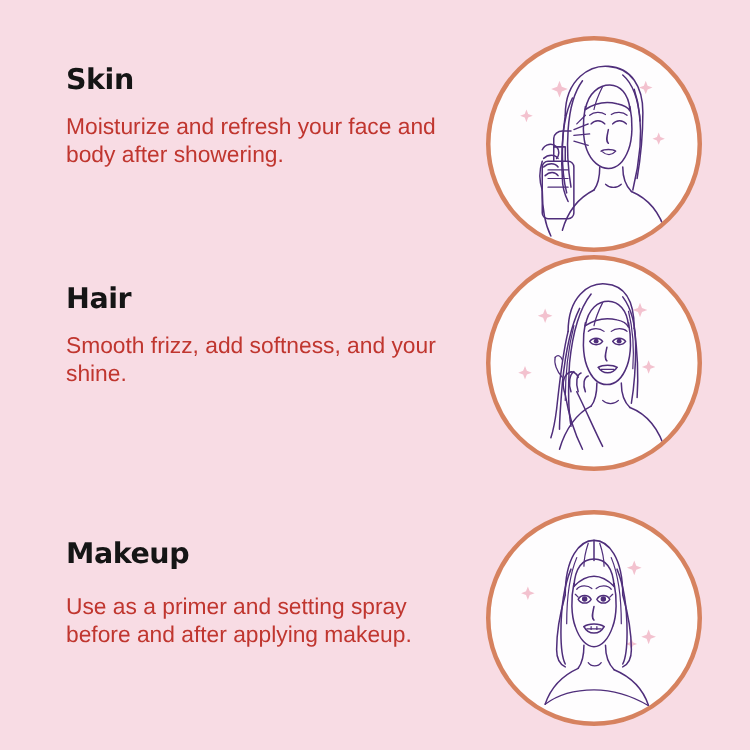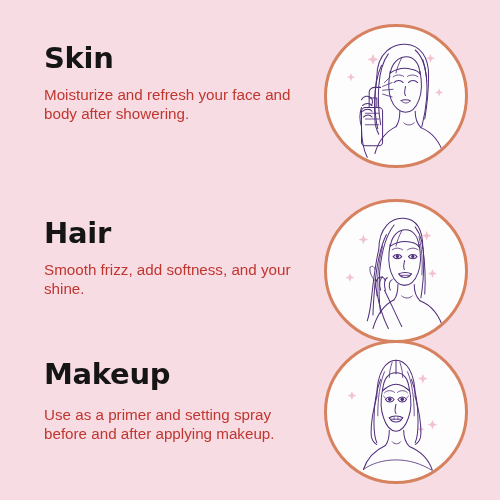--- a/index.html
+++ b/index.html
@@ -23,32 +23,32 @@
   .row {
     position: absolute;
     left: 0;
     width: 500px;
     height: 166px;
     display: flex;
     flex-direction: row;
     align-items: flex-start;
   }
   #row-skin   { top: 12px; }
-  #row-hair   { top: 187px; }
+  #row-hair   { top: 158px; }
   #row-makeup { top: 328px; }
 
   .text-col {
     width: 310px;
     padding-left: 44px;
     box-sizing: border-box;
   }
   .heading {
     font-family: "DejaVu Sans", sans-serif;
     font-weight: bold;
-    font-size: 29px;
+    font-size: 19px;
     line-height: 1.0;
     color: #151515;
     letter-spacing: -0.3px;
     margin: 0;
     padding: 0;
     white-space: nowrap;
   }
   .body-text {
     font-family: Liberation Sans, sans-serif;
     font-weight: normal;

